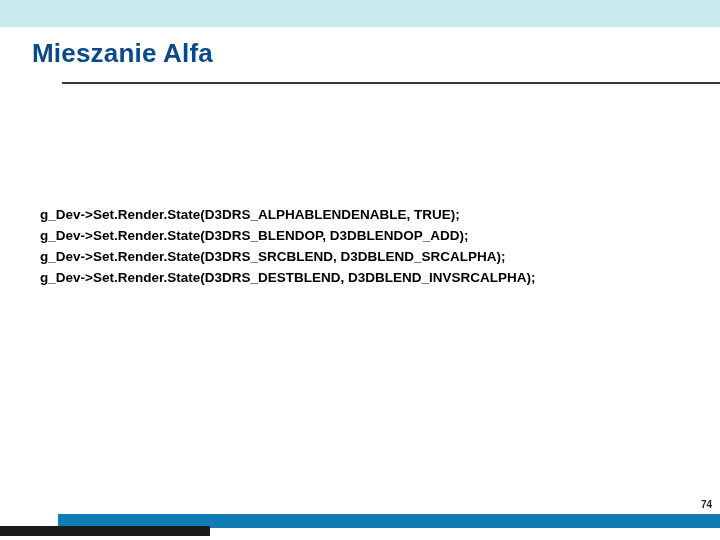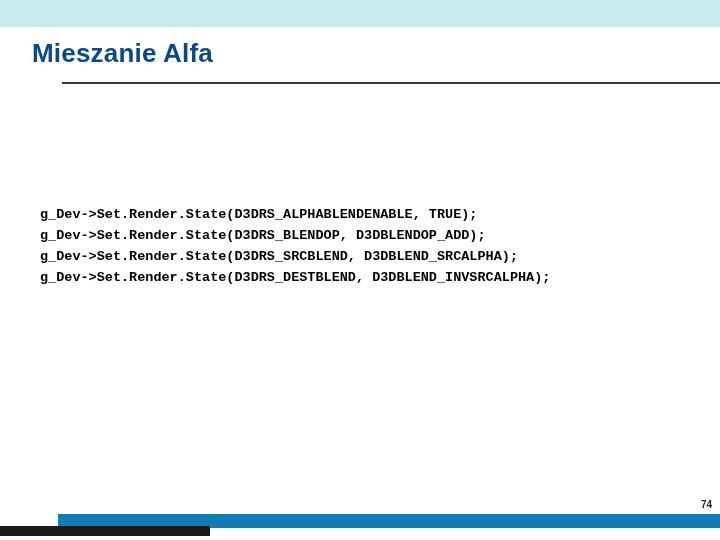--- a/index.html
+++ b/index.html
@@ -40,21 +40,21 @@
     left: 62px;
     top: 82px;
     width: 658px;
     height: 0;
     border-top: 2px solid #3a3a3a;
   }
   .code-block {
     position: absolute;
     left: 40px;
     top: 205px;
-    font-family: Liberation Mono, monospace;
+    font-family: Liberation Sans, sans-serif;
     font-size: 13.5px;
     font-weight: bold;
     color: #000000;
     line-height: 1.55;
     white-space: pre;
   }
   .page-num {
     position: absolute;
     right: 8px;
     bottom: 30px;

